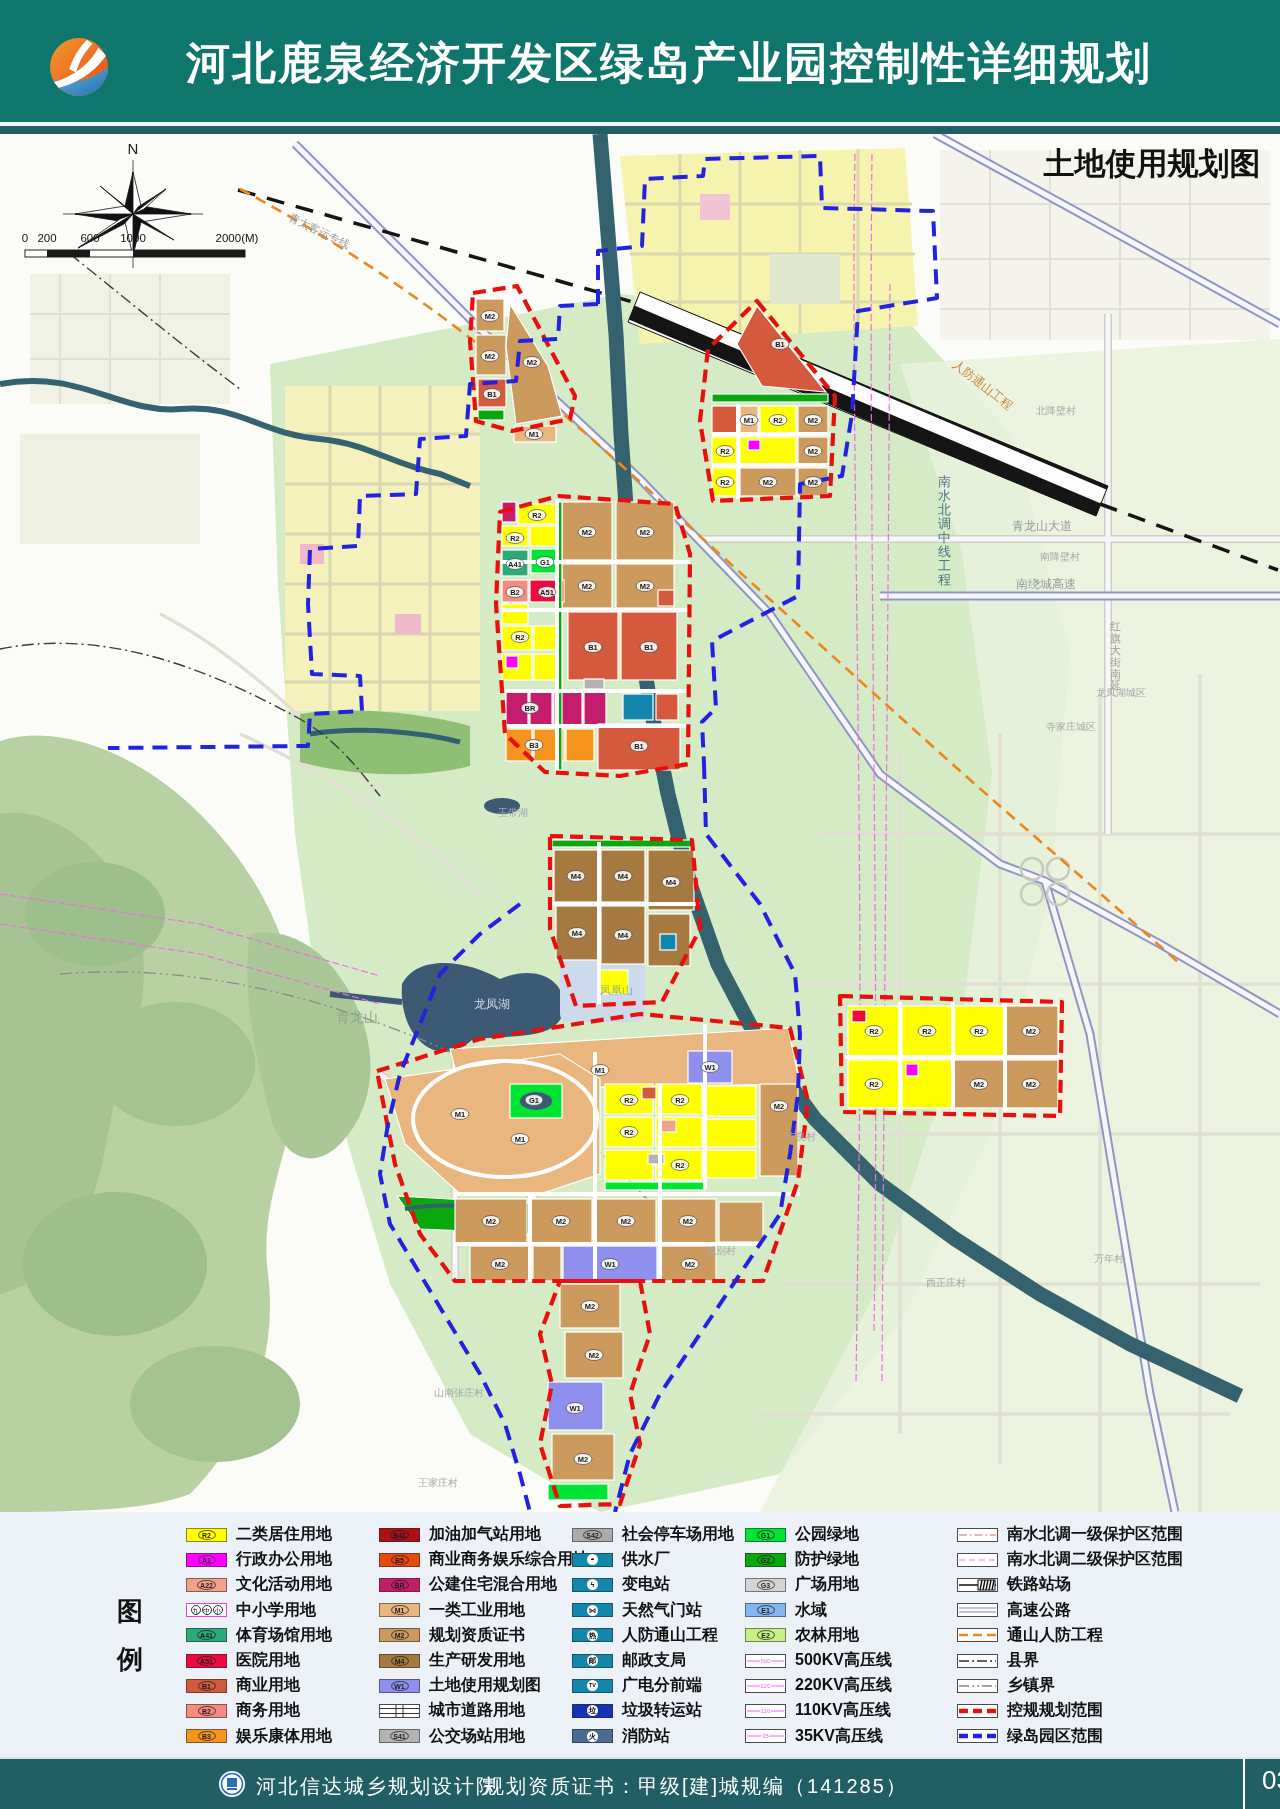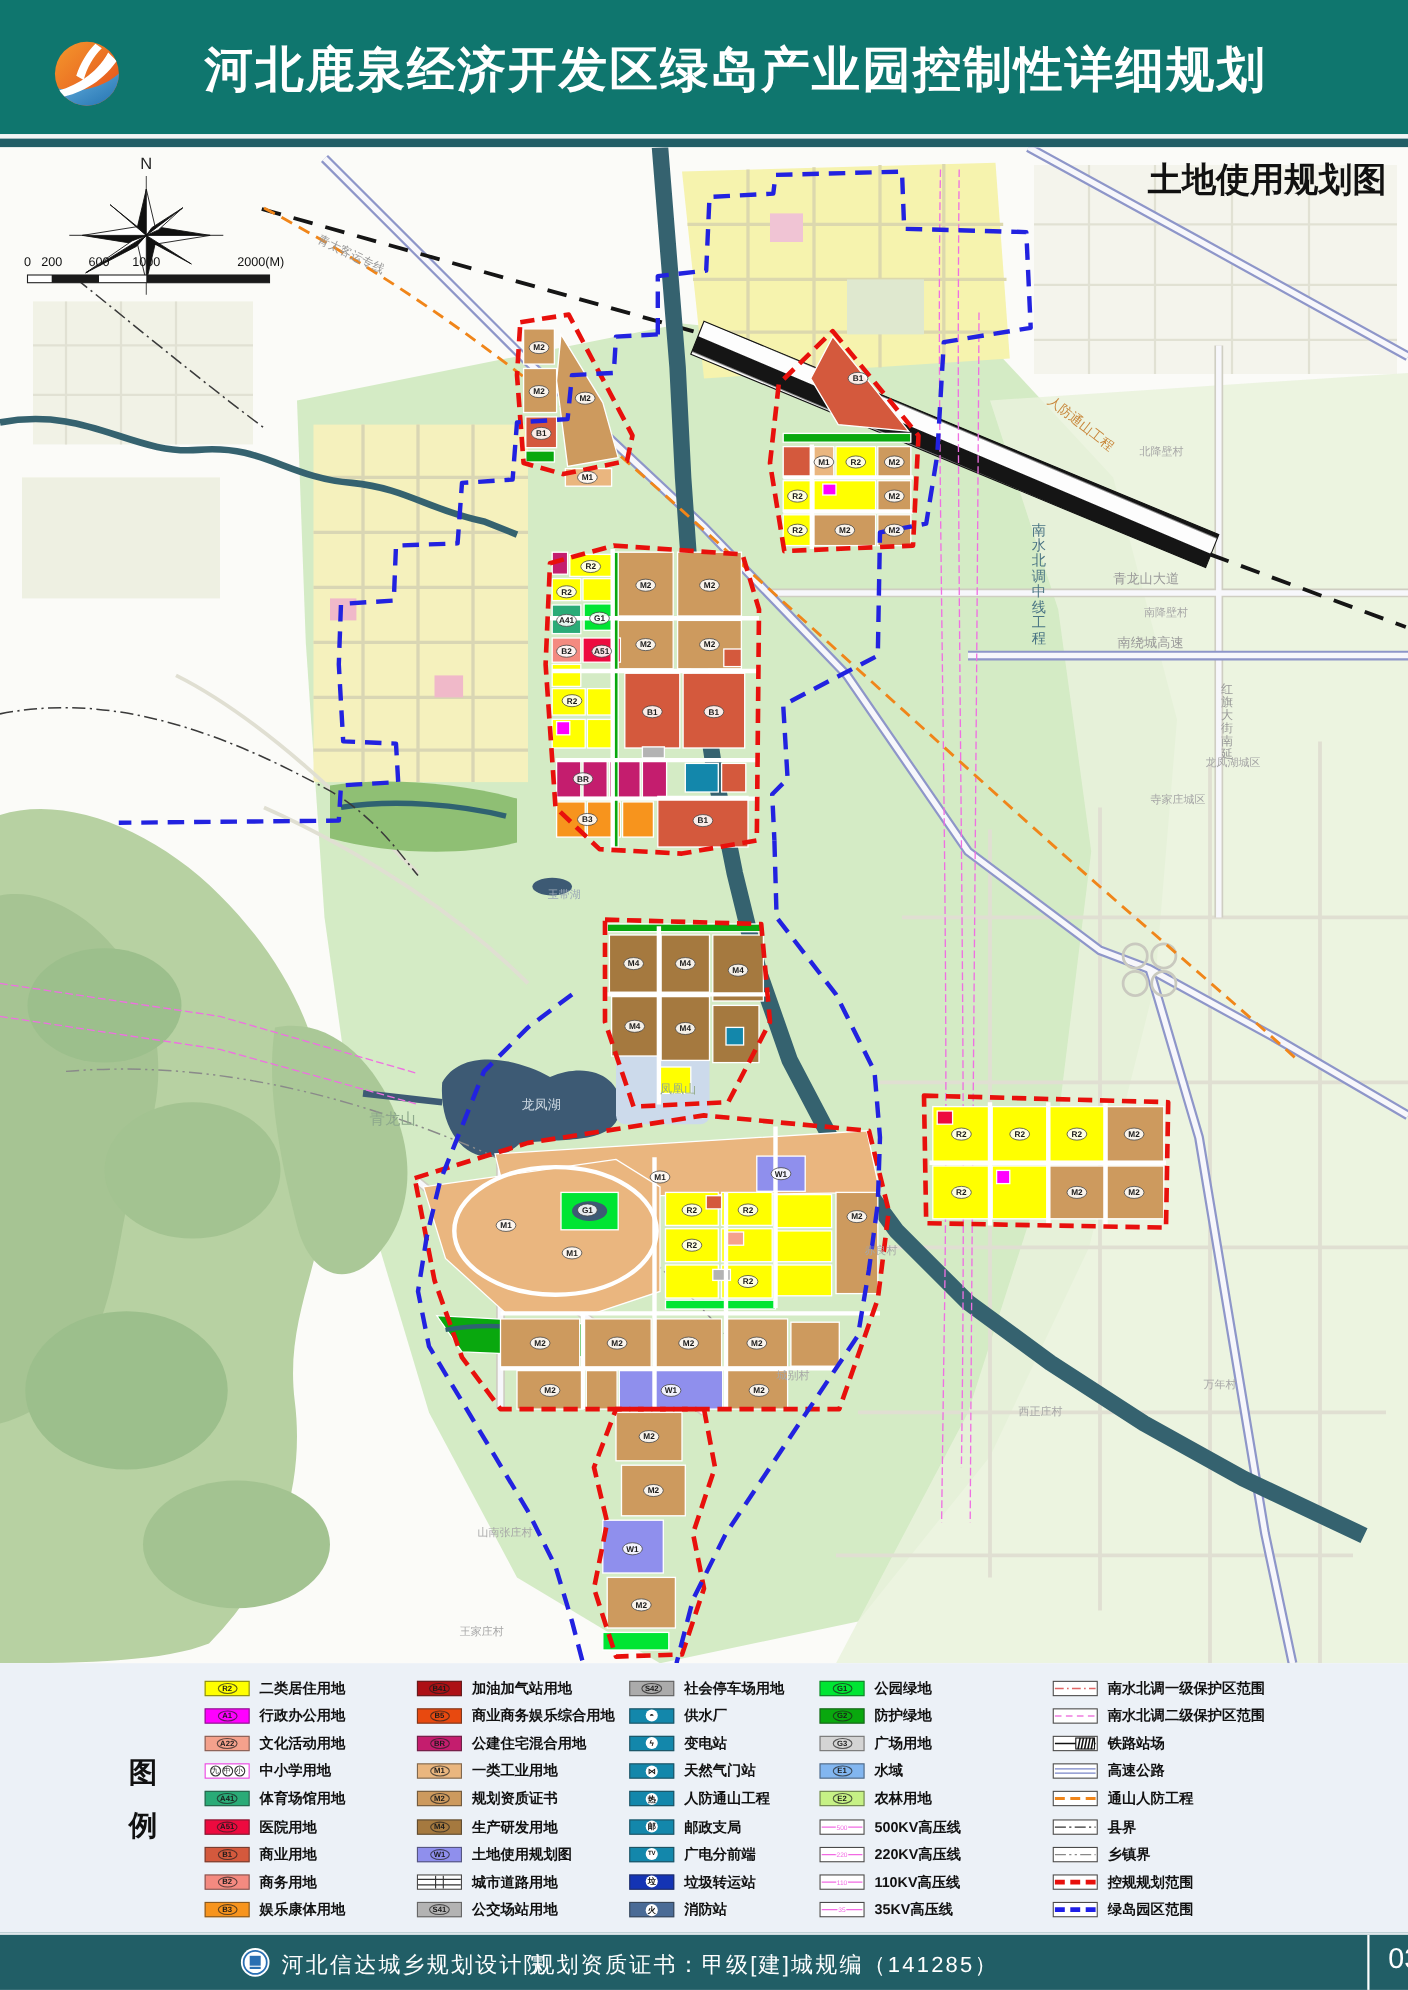--- a/index.html
+++ b/index.html
@@ -50,21 +50,21 @@
       display:flex;align-items:center;justify-content:center;}
   .sw-fill{border:1px solid rgba(40,40,40,.55);}
   .sw-line{border:1px solid #4a4a4a;background:#ffffff;}
   .sw-school{border:1.6px solid #e93fe0;background:#ffffff;display:flex;gap:1px;align-items:center;justify-content:center;}
   .sw-school span{display:inline-block;width:10px;height:10px;border:1px solid #333;border-radius:50%;
       font-size:6.5px;line-height:10px;text-align:center;color:#111;box-sizing:border-box;}
   .sw-code{display:inline-block;min-width:18px;padding:0 2px;height:10px;border:1px solid rgba(30,30,30,.7);
       border-radius:50%;font-size:7px;line-height:9px;text-align:center;color:#1a1a1a;font-weight:700;box-sizing:border-box;}
   .sw-iconcircle{display:inline-block;width:11px;height:11px;border-radius:50%;background:#fff;
       font-size:7.5px;line-height:11px;text-align:center;color:#111;font-weight:700;}
-  .legend-label{margin-left:9px;font-size:13px;font-weight:700;color:#111;white-space:nowrap;}
+  .legend-label{margin-left:9px;font-size:16px;font-weight:700;color:#111;white-space:nowrap;}
 
   
   .footer{position:absolute;left:0;top:1757px;width:1280px;height:52px;background:#215e66;border-top:2px solid #dfe7ea;box-sizing:border-box;}
   .footer-logo{position:absolute;left:218px;top:11px;width:28px;height:28px;}
   .footer-inst{position:absolute;left:256px;top:14px;font-size:20px;color:#ffffff;letter-spacing:2px;}
   .footer-cert{position:absolute;left:484px;top:14px;font-size:20px;color:#ffffff;letter-spacing:2px;}
   .footer-div{position:absolute;left:1243px;top:0;width:2px;height:50px;background:#ffffff;}
   .footer-page{position:absolute;left:1246px;top:6px;width:34px;text-align:right;font-size:26px;color:#ffffff;font-weight:400;margin-left:11px;}
 </style>
 </head>

